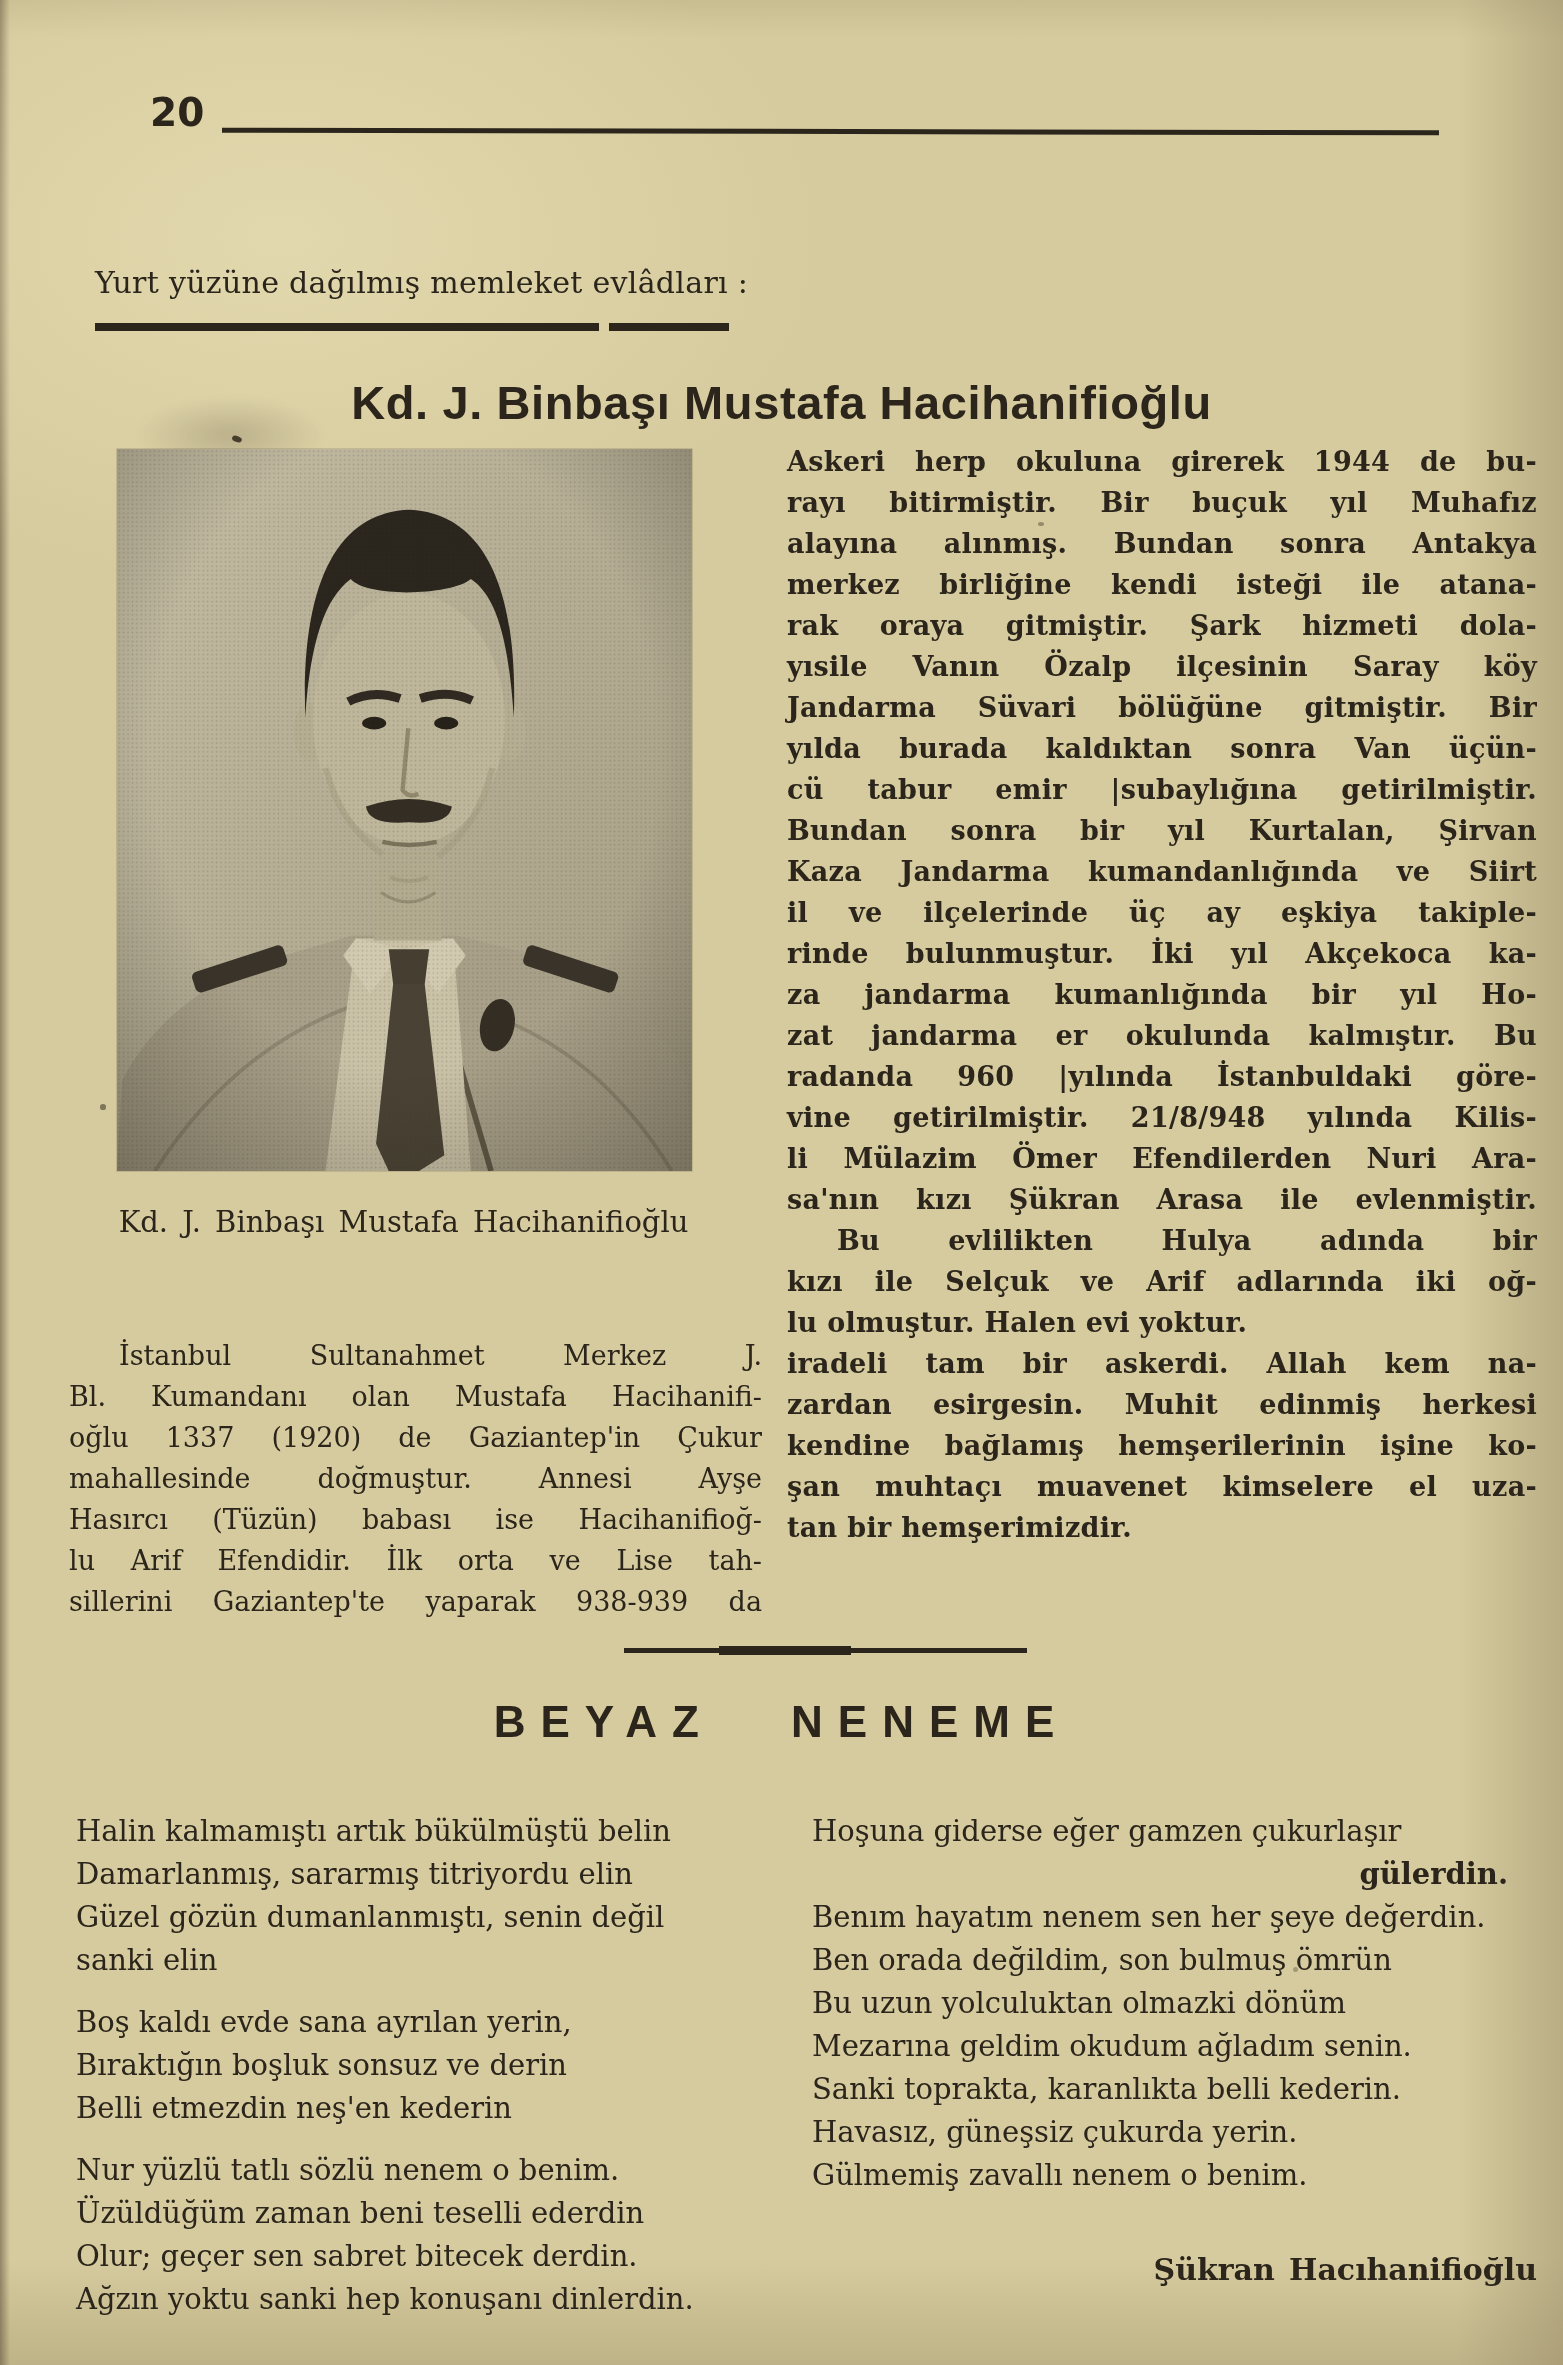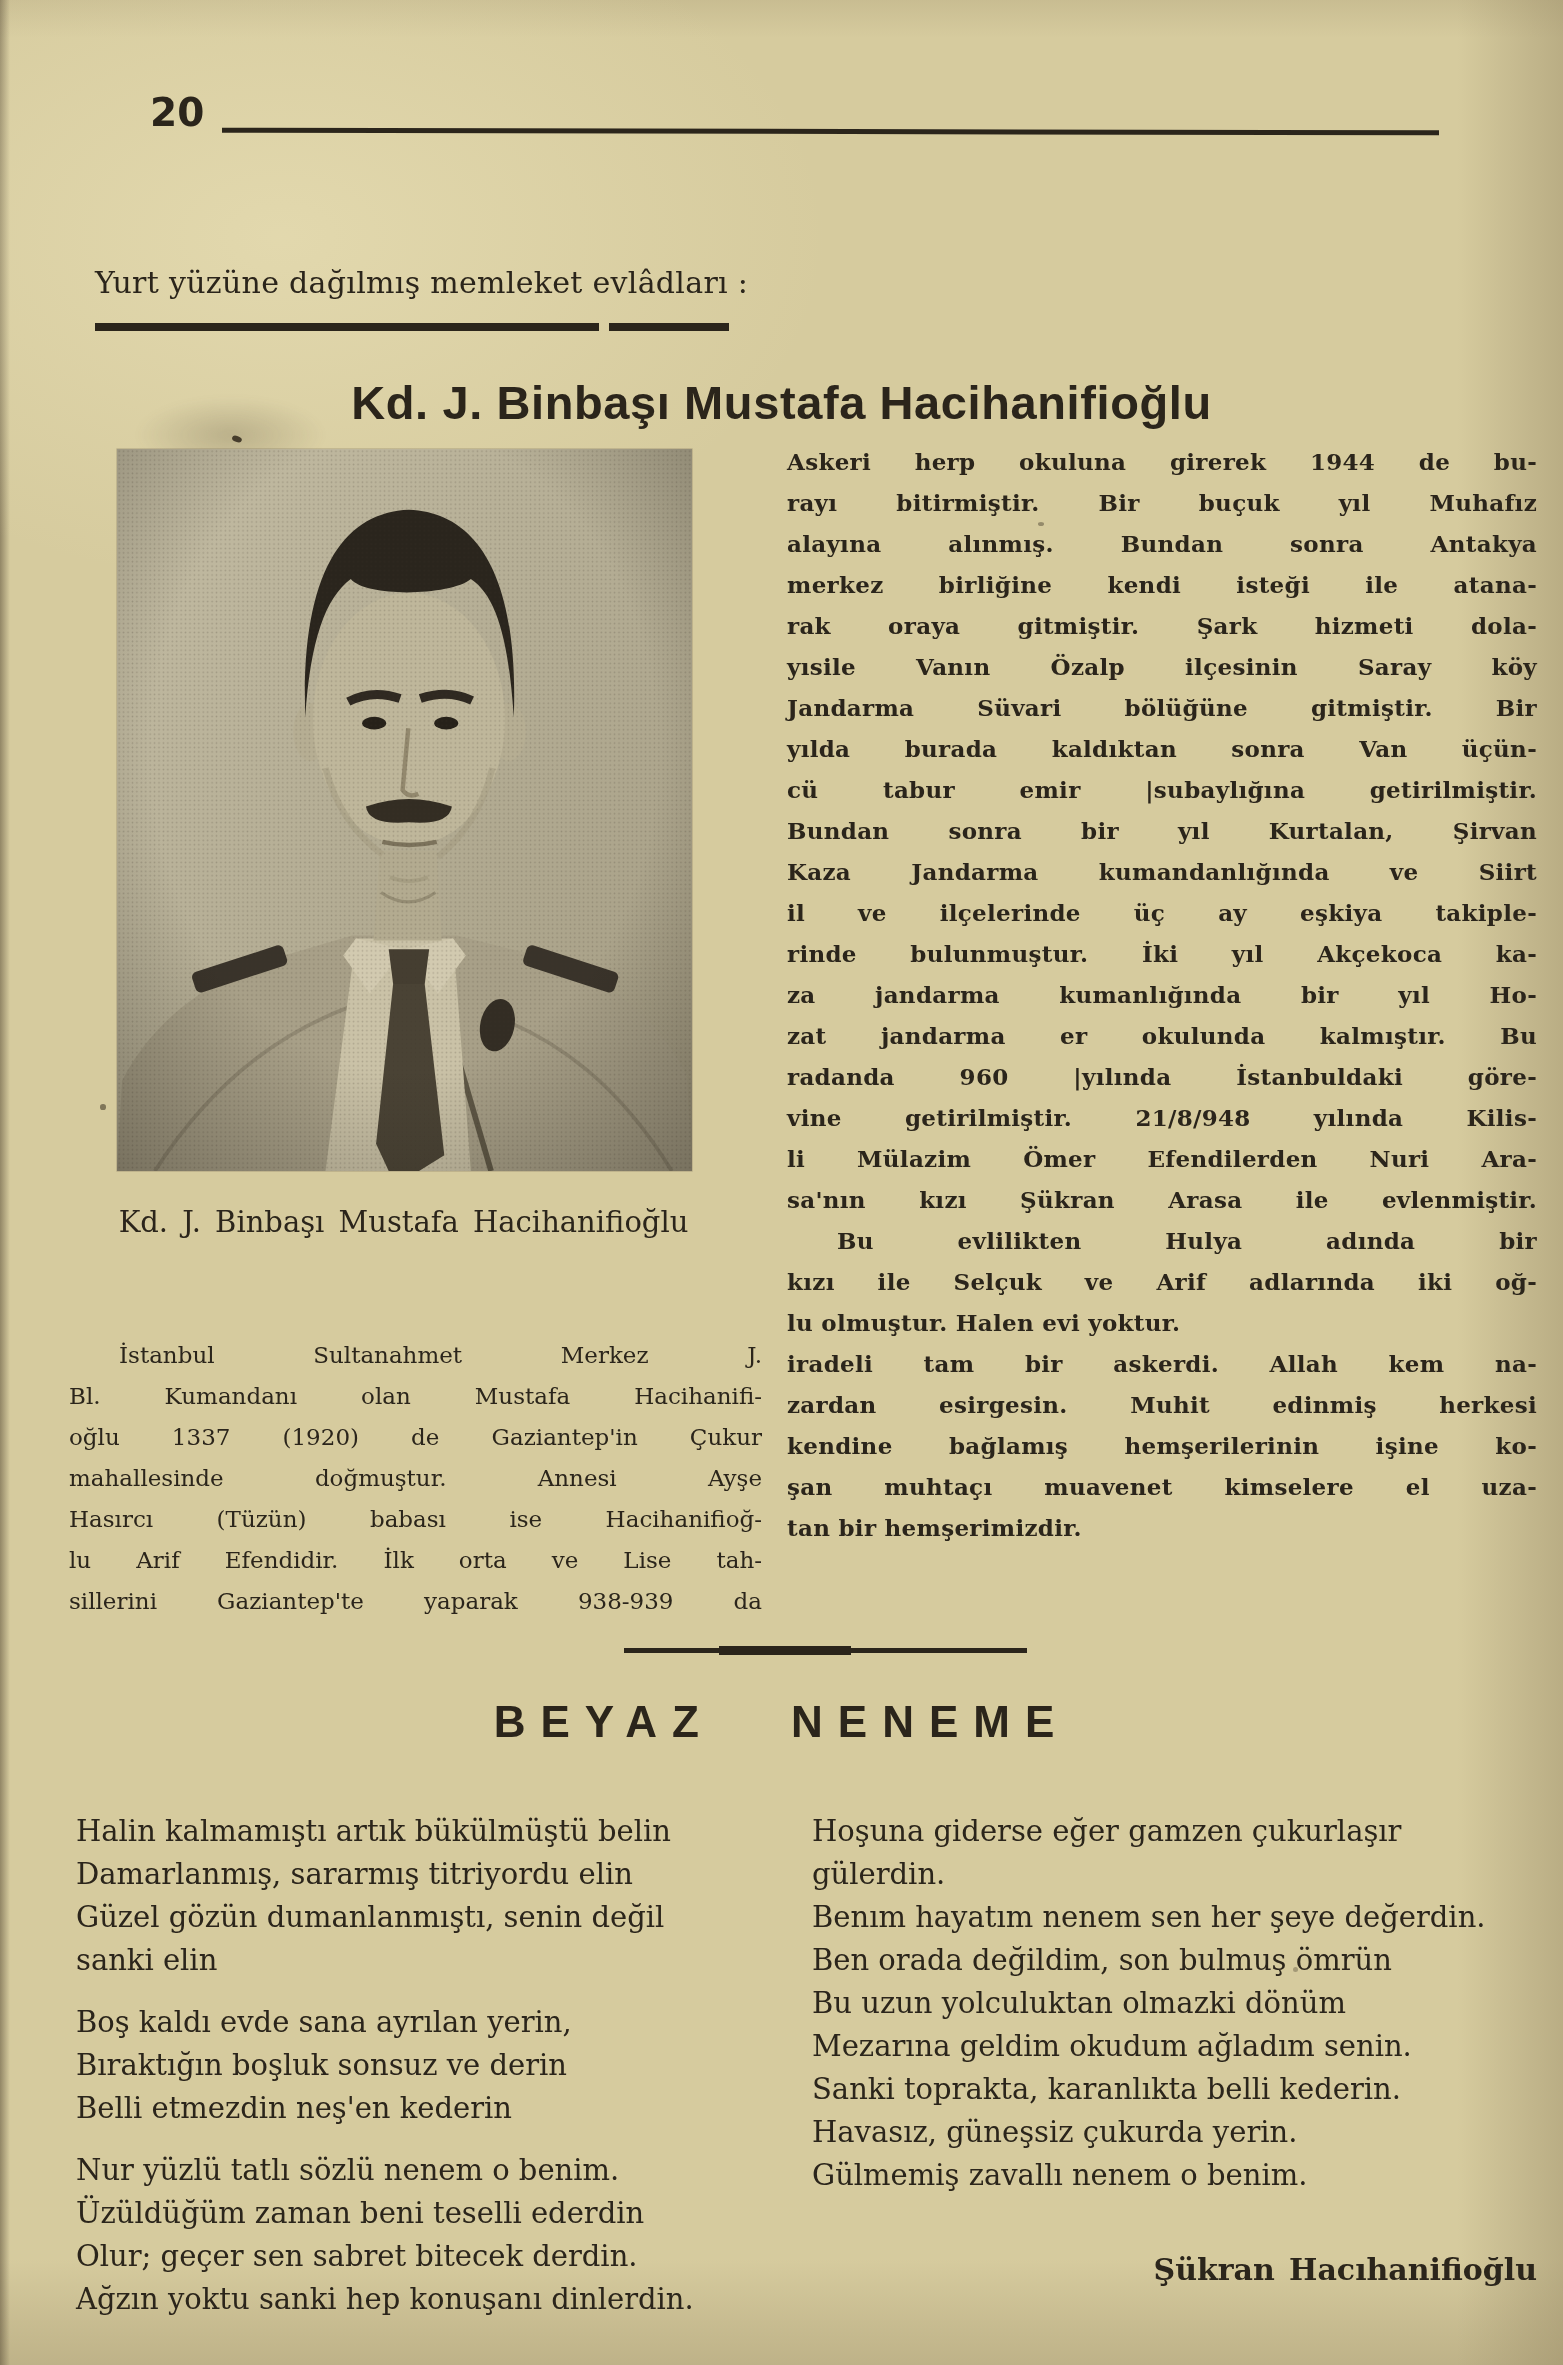--- a/index.html
+++ b/index.html
@@ -49,29 +49,29 @@
     background:#b3ac94;
   }
   .photo svg{display:block;width:100%;height:100%;}
 
   .photo-caption{
     left:60px;top:1205px;width:687px;
     text-align:center;font-size:29px;line-height:35px;word-spacing:5px;
   }
 
   .col{position:absolute;}
-  .bio .line{font-size:23px;line-height:41px;}
+  .bio .line{font-size:27px;line-height:41px;}
   .bio-left{left:69px;top:1319px;width:693px;margin-top:16px;}
   .bio-right{left:787px;top:441px;width:750px;}
   .bio-right .line{font-weight:bold;letter-spacing:0.3px;}
 
   .line{white-space:normal;}
   .line.stretch{text-align:justify;text-align-last:justify;}
   .line.right{text-align:left;}
-  .line.right-inset{text-align:left;padding-right:54px;}
+  .line.right-inset{text-align:right;padding-right:54px;font-weight:bold;}
   .line.indent{text-indent:50px;}
   .line.spacer{height:19px;}
 
   .section-divider{left:624px;top:1646px;display:flex;align-items:center;}
   .section-divider span{display:block;background:#2b251b;}
   .section-divider .d1{width:95px;height:4.4px;}
   .section-divider .d2{width:132px;height:8.8px;}
   .section-divider .d3{width:176px;height:4.4px;}
 
   .poem-title{

